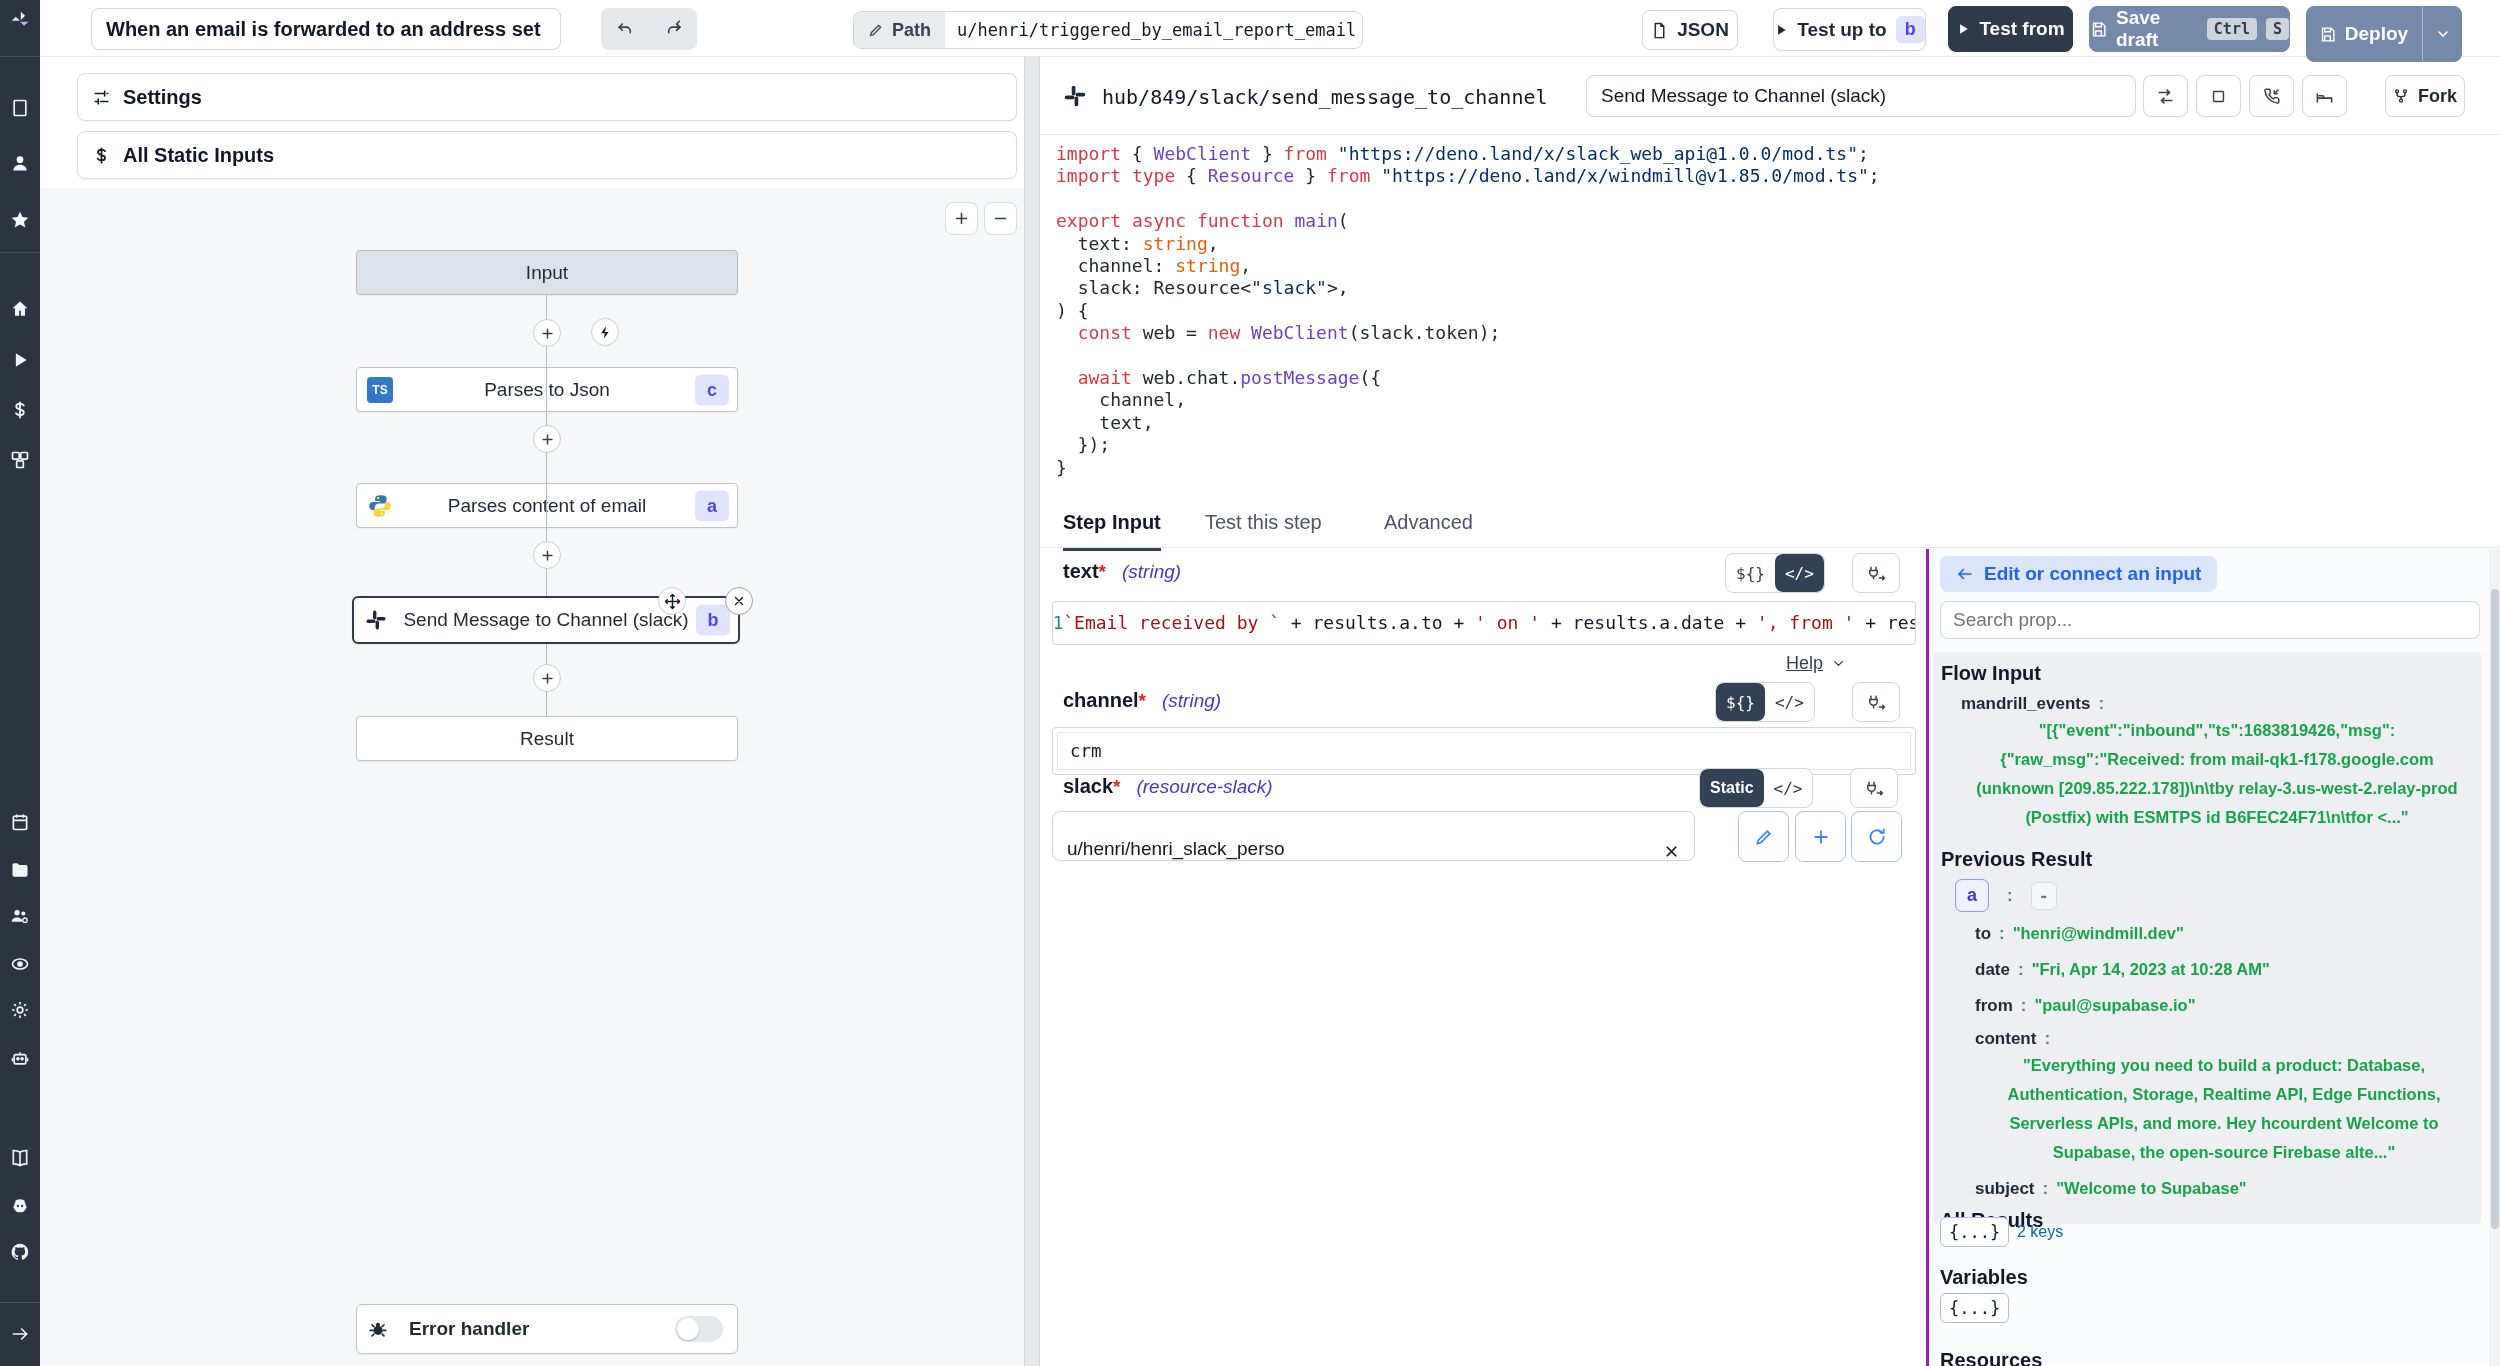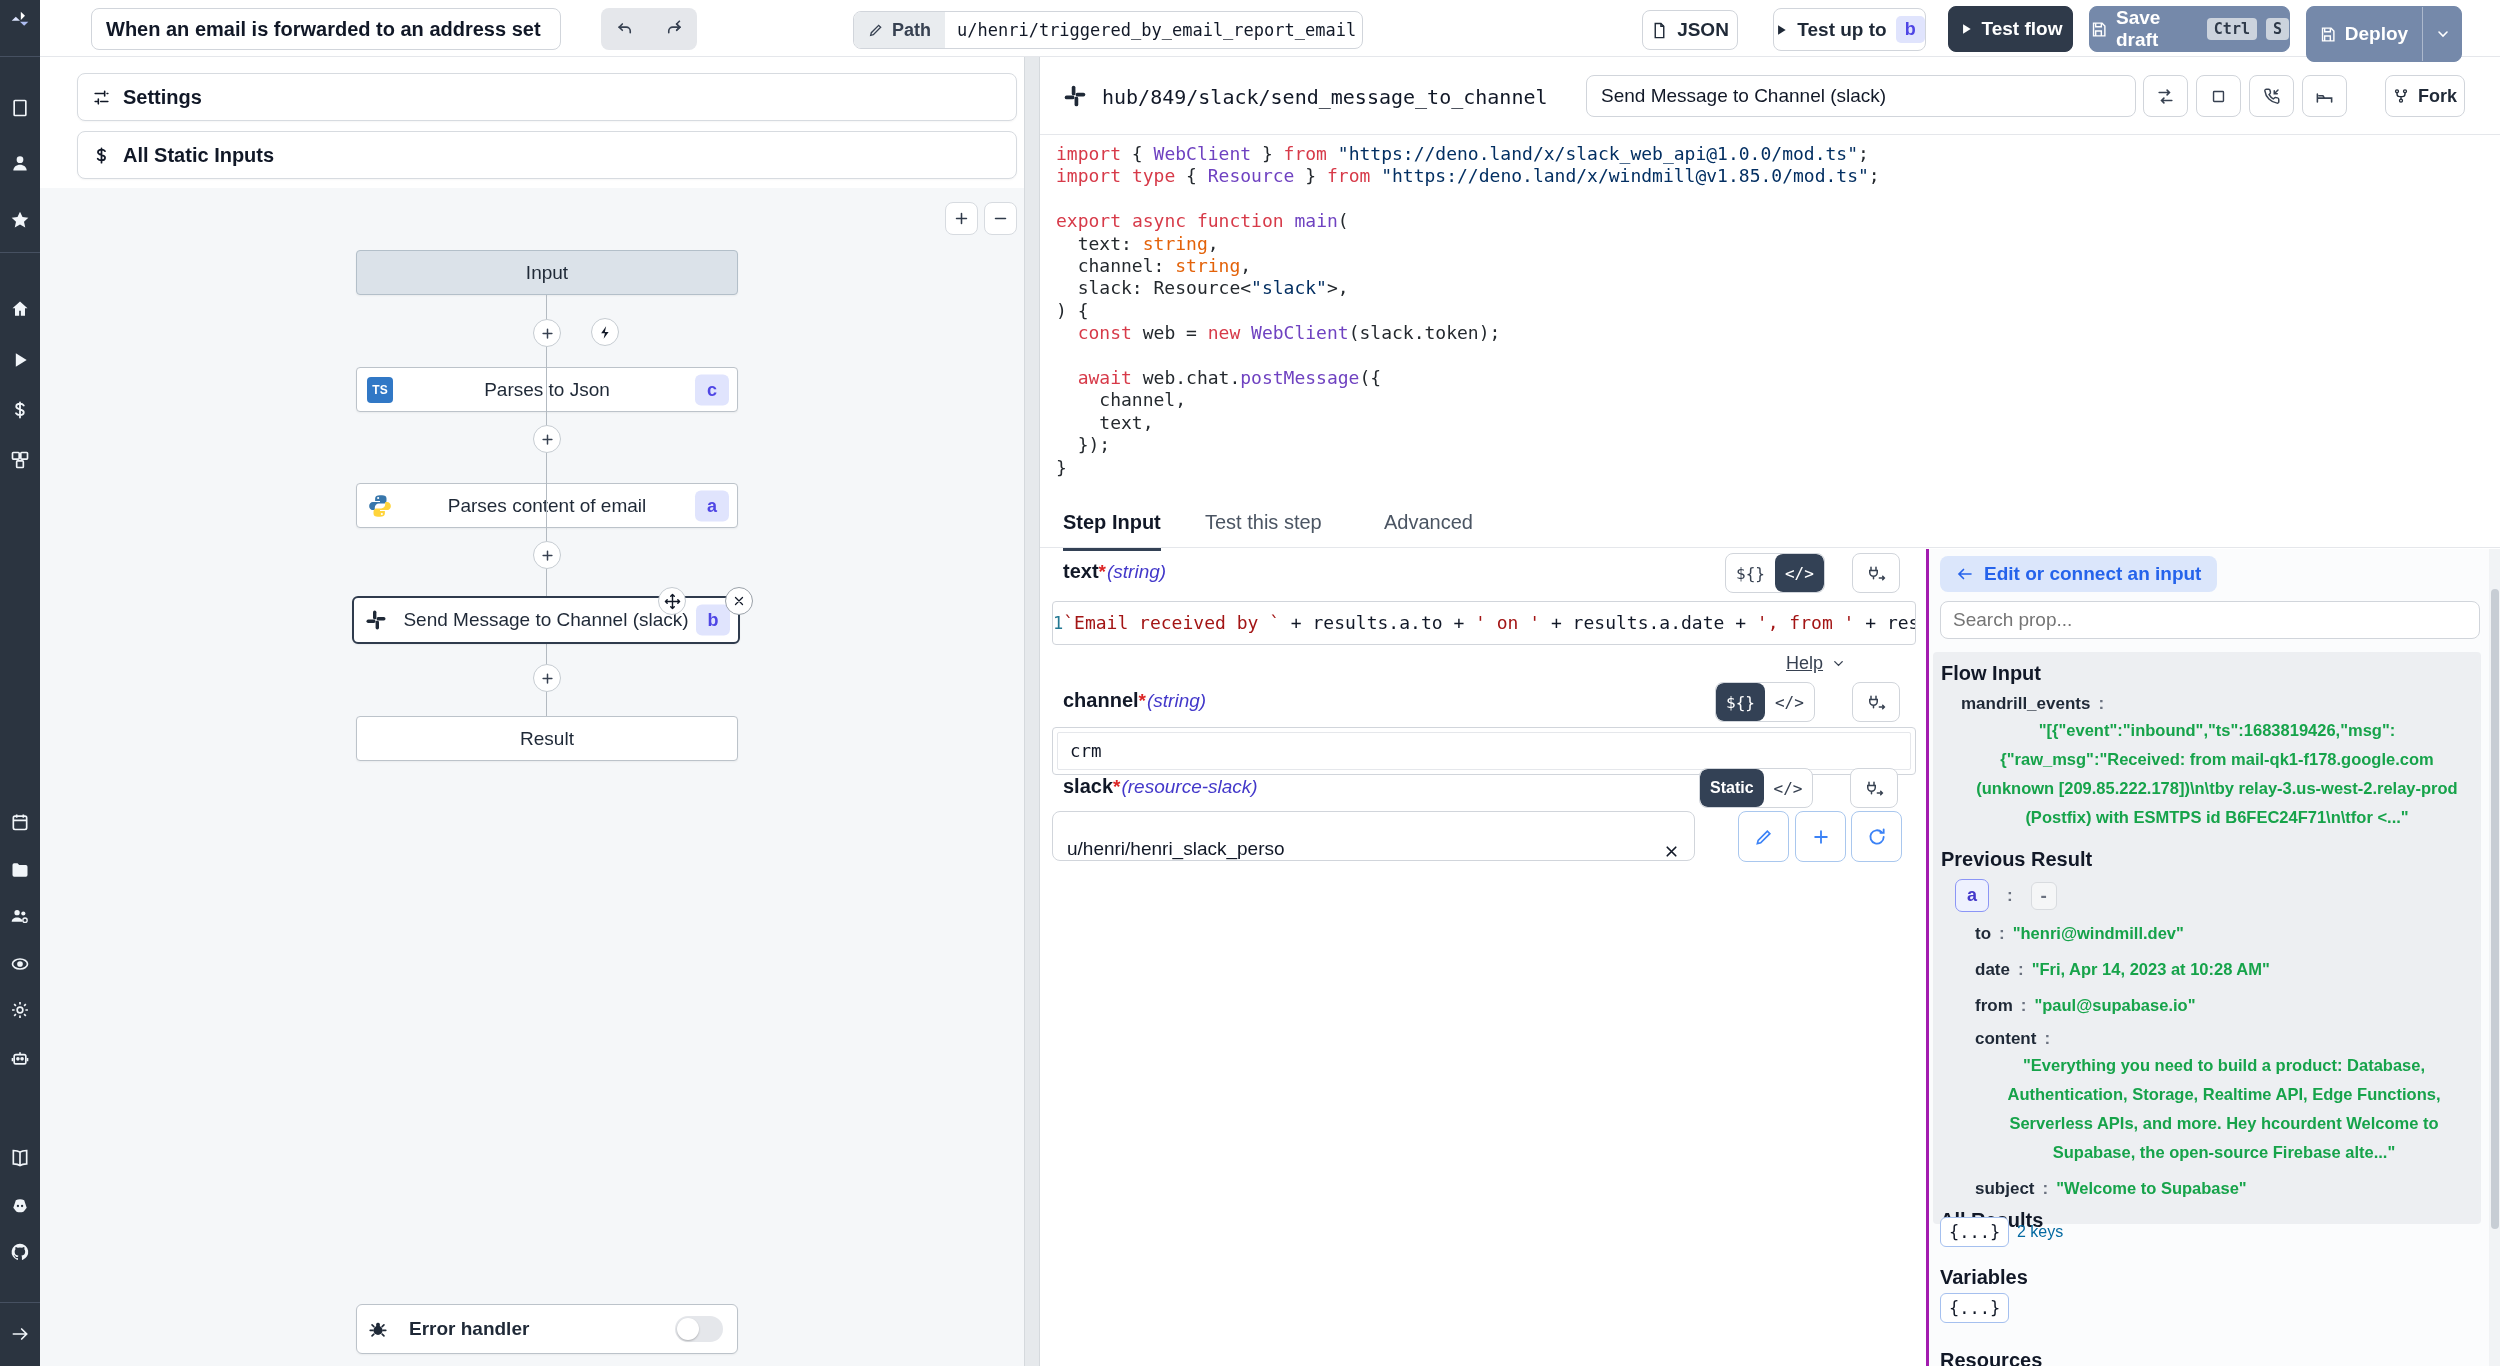--- a/index.html
+++ b/index.html
@@ -39,21 +39,21 @@
 
 .code-line{font-family:"DejaVu Sans Mono",monospace;font-size:18px;line-height:22.4px;white-space:pre}
 .tk-k{color:#d73a49}.tk-e{color:#6f42c1}.tk-s{color:#032f62}.tk-o{color:#e36209}.tk-p{color:#24292e}
 .tk-rs{color:#a31515}.tk-rp{color:#111827}
 
 .tab{position:absolute;top:8px;font-size:20px;color:#4b5563;font-weight:500;padding-bottom:14px;cursor:pointer}
 .tab.active{color:#111827;font-weight:700;border-bottom:3px solid #334155}
 
 .flabel{font-size:20px;font-weight:700;color:#111827}
 .freq{color:#dc2626;font-weight:700}
-.ftype{font-size:19px;font-style:italic;color:#4338ca;font-weight:400;margin-left:1px}
+.ftype{font-size:19px;font-style:italic;color:#4338ca;font-weight:400;margin-left:16px}
 .toggle{position:absolute;display:flex;border:1px solid #d1d5db;border-radius:8px;background:#fff;overflow:hidden;height:40px}
 .seg{min-width:48px;padding:0 10px;display:flex;align-items:center;justify-content:center;font-size:16px;color:#374151;font-family:"DejaVu Sans Mono",monospace;cursor:pointer}
 .seg.on{background:#334155;color:#fff;border-radius:8px}
 .plugbtn{position:absolute;width:48px;height:40px;border:1px solid #d1d5db;border-radius:8px;background:#fff;display:flex;align-items:center;justify-content:center;color:#374151;cursor:pointer}
 .resbtn{position:absolute;width:51px;height:51px;border:1px solid #a9c7ee;border-radius:8px;background:#fff;display:flex;align-items:center;justify-content:center;color:#3b82f6;cursor:pointer}
 
 #props{position:absolute;left:886px;top:492px;width:574px;height:817px;border-left:3px solid #a21caf;background:#fbfcfd;overflow:hidden}
 .ptitle{font-size:20px;font-weight:700;color:#111827}
 .kv-key{font-weight:700;color:#1f2937;font-size:17px}
 .kv-colon{color:#6b7280;font-weight:700;margin:0 8px;font-size:17px}
@@ -224,21 +224,21 @@
       </span>
     <span>Test up to</span>
     <span class="badge-ind">b</span>
   </div>
   <div class="btn btn-dark abs" style="left:1908px;top:6px;width:125px;height:46px">
     <span>
         <svg width="14" height="14" viewBox="0 0 24 24" fill="currentColor">
           <path d="M7 4l13 8-13 8z"></path>
         </svg>
       </span>
-    <span>Test flow</span>
+    <span>Test from</span>
   </div>
   <div class="btn btn-blue abs" style="left:2049px;top:6px;width:201px;height:46px">
     <span>
         <svg width="17" height="17" viewBox="0 0 24 24" fill="none" stroke="currentColor" stroke-width="2">
           <path d="M5 3h12l4 4v14H5z"></path>
           <path d="M8 3v5h8V3M8 21v-7h8v7"></path>
         </svg>
       </span>
     <span>Save draft</span>
     <span class="kbd">Ctrl</span>

